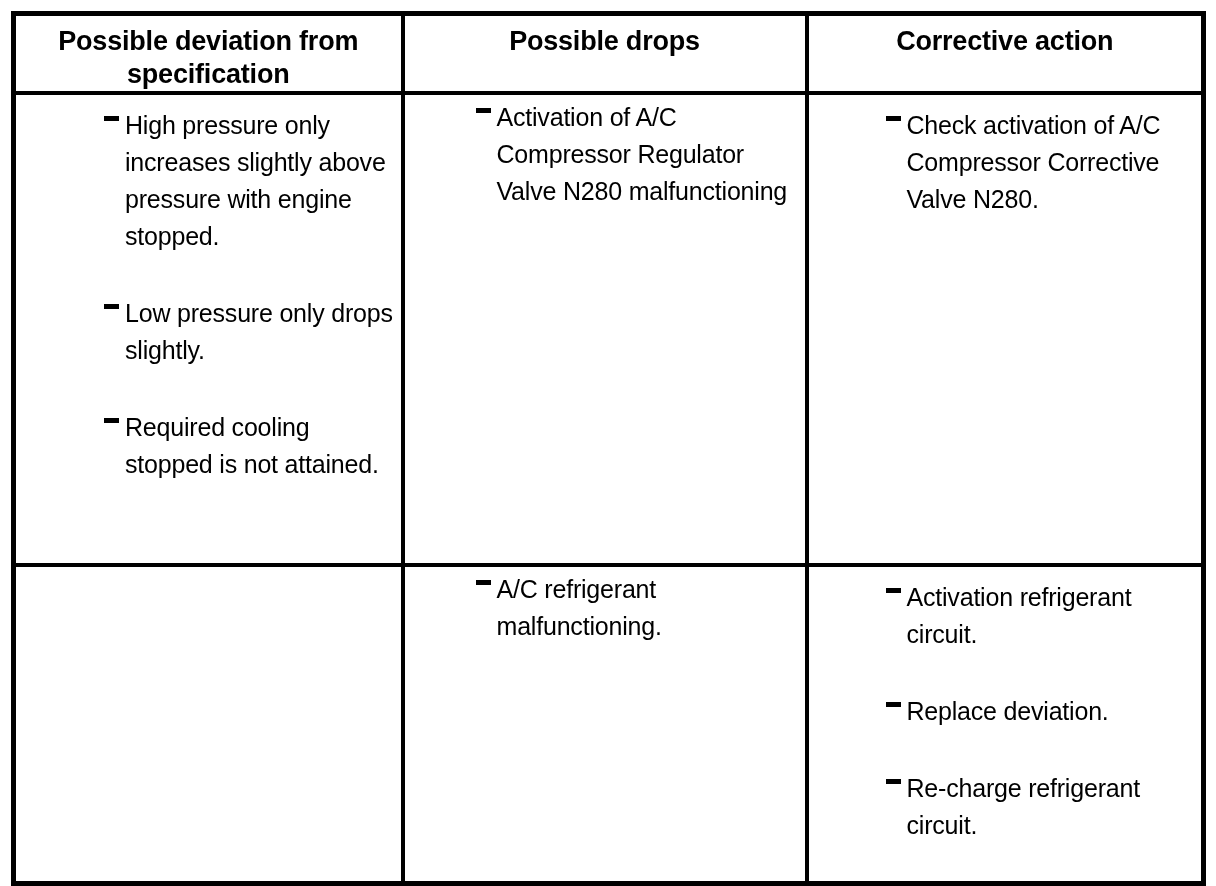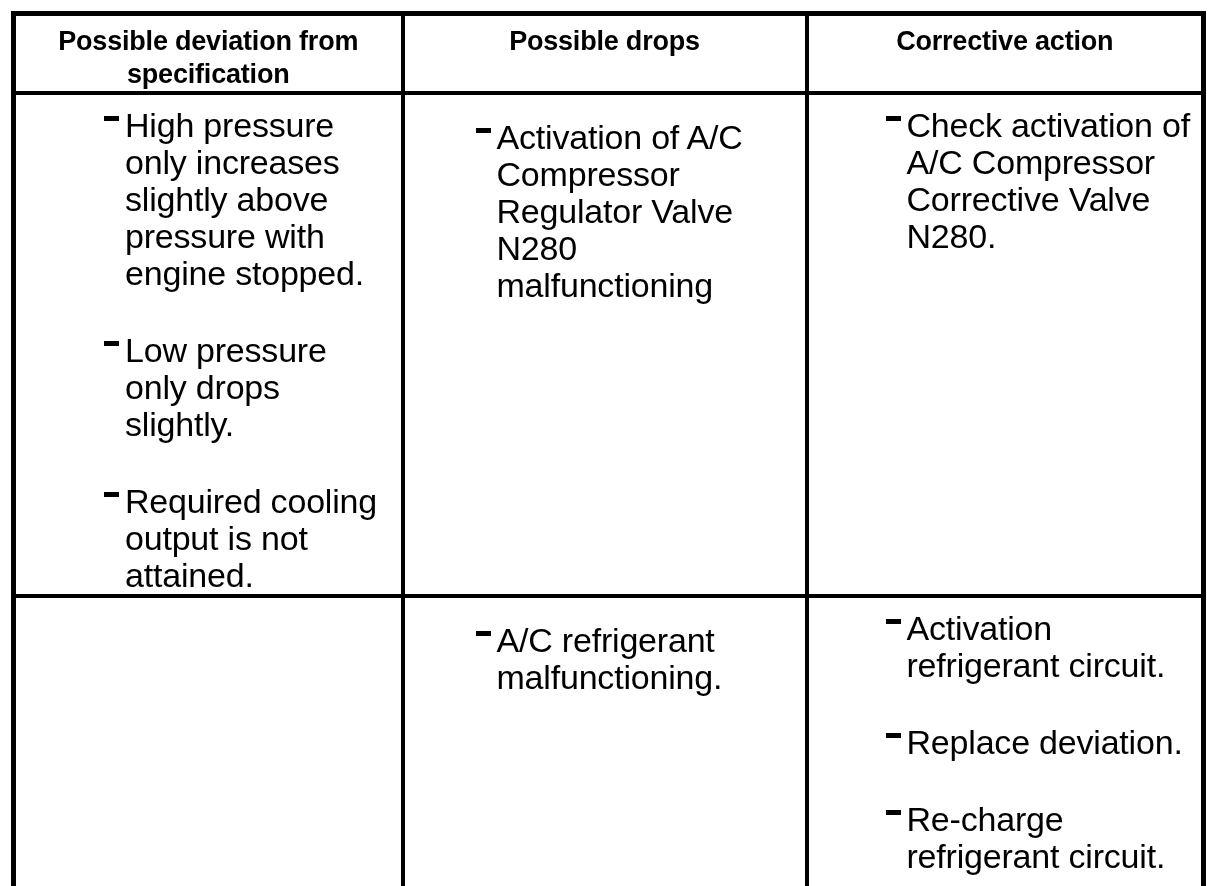--- a/index.html
+++ b/index.html
@@ -85,21 +85,21 @@
   }
 
   
   ul.bullets {
     list-style: none;
     margin: 0;
     padding: 0;
   }
   ul.bullets > li {
     position: relative;
-    font-size: 34px;
+    font-size: 25px;
     line-height: 37px;
     margin: 0 0 40px 0;
     letter-spacing: -0.2px;
   }
   ul.bullets > li:last-child {
     margin-bottom: 0;
   }
   .bullet-dash {
     position: absolute;
     left: 0;
@@ -115,21 +115,21 @@
   
   .col-1 ul.bullets { padding-left: 84px; }
   .col-1 .bullet-text { padding-left: 21px; }
 
   .col-2 ul.bullets { padding-left: 67px; }
   .col-2 .bullet-text { padding-left: 21px; }
 
   .col-3 ul.bullets { padding-left: 73px; }
   .col-3 .bullet-text { padding-left: 21px; }
 
-  .col-2 .cell-inner { padding-top: 24px; }
+  .col-2 .cell-inner { padding-top: 4px; }
   .col-3 .cell-inner { padding-top: 12px; }
 
   .empty-cell { }
 </style>
 </head>
 <body>
 
 <div class="page">
 
   <table class="trouble-table">
@@ -156,21 +156,21 @@
               <li>
                 <span class="bullet-dash"></span>
                 <span class="bullet-text">High pressure only increases slightly above pressure with engine stopped.</span>
               </li>
               <li>
                 <span class="bullet-dash"></span>
                 <span class="bullet-text">Low pressure only drops slightly.</span>
               </li>
               <li>
                 <span class="bullet-dash"></span>
-                <span class="bullet-text">Required cooling output is not attained.</span>
+                <span class="bullet-text">Required cooling stopped is not attained.</span>
               </li>
             </ul>
           </div>
         </td>
 
         <td class="col-2">
           <div class="cell-inner">
             <ul class="bullets">
               <li>
                 <span class="bullet-dash"></span>

